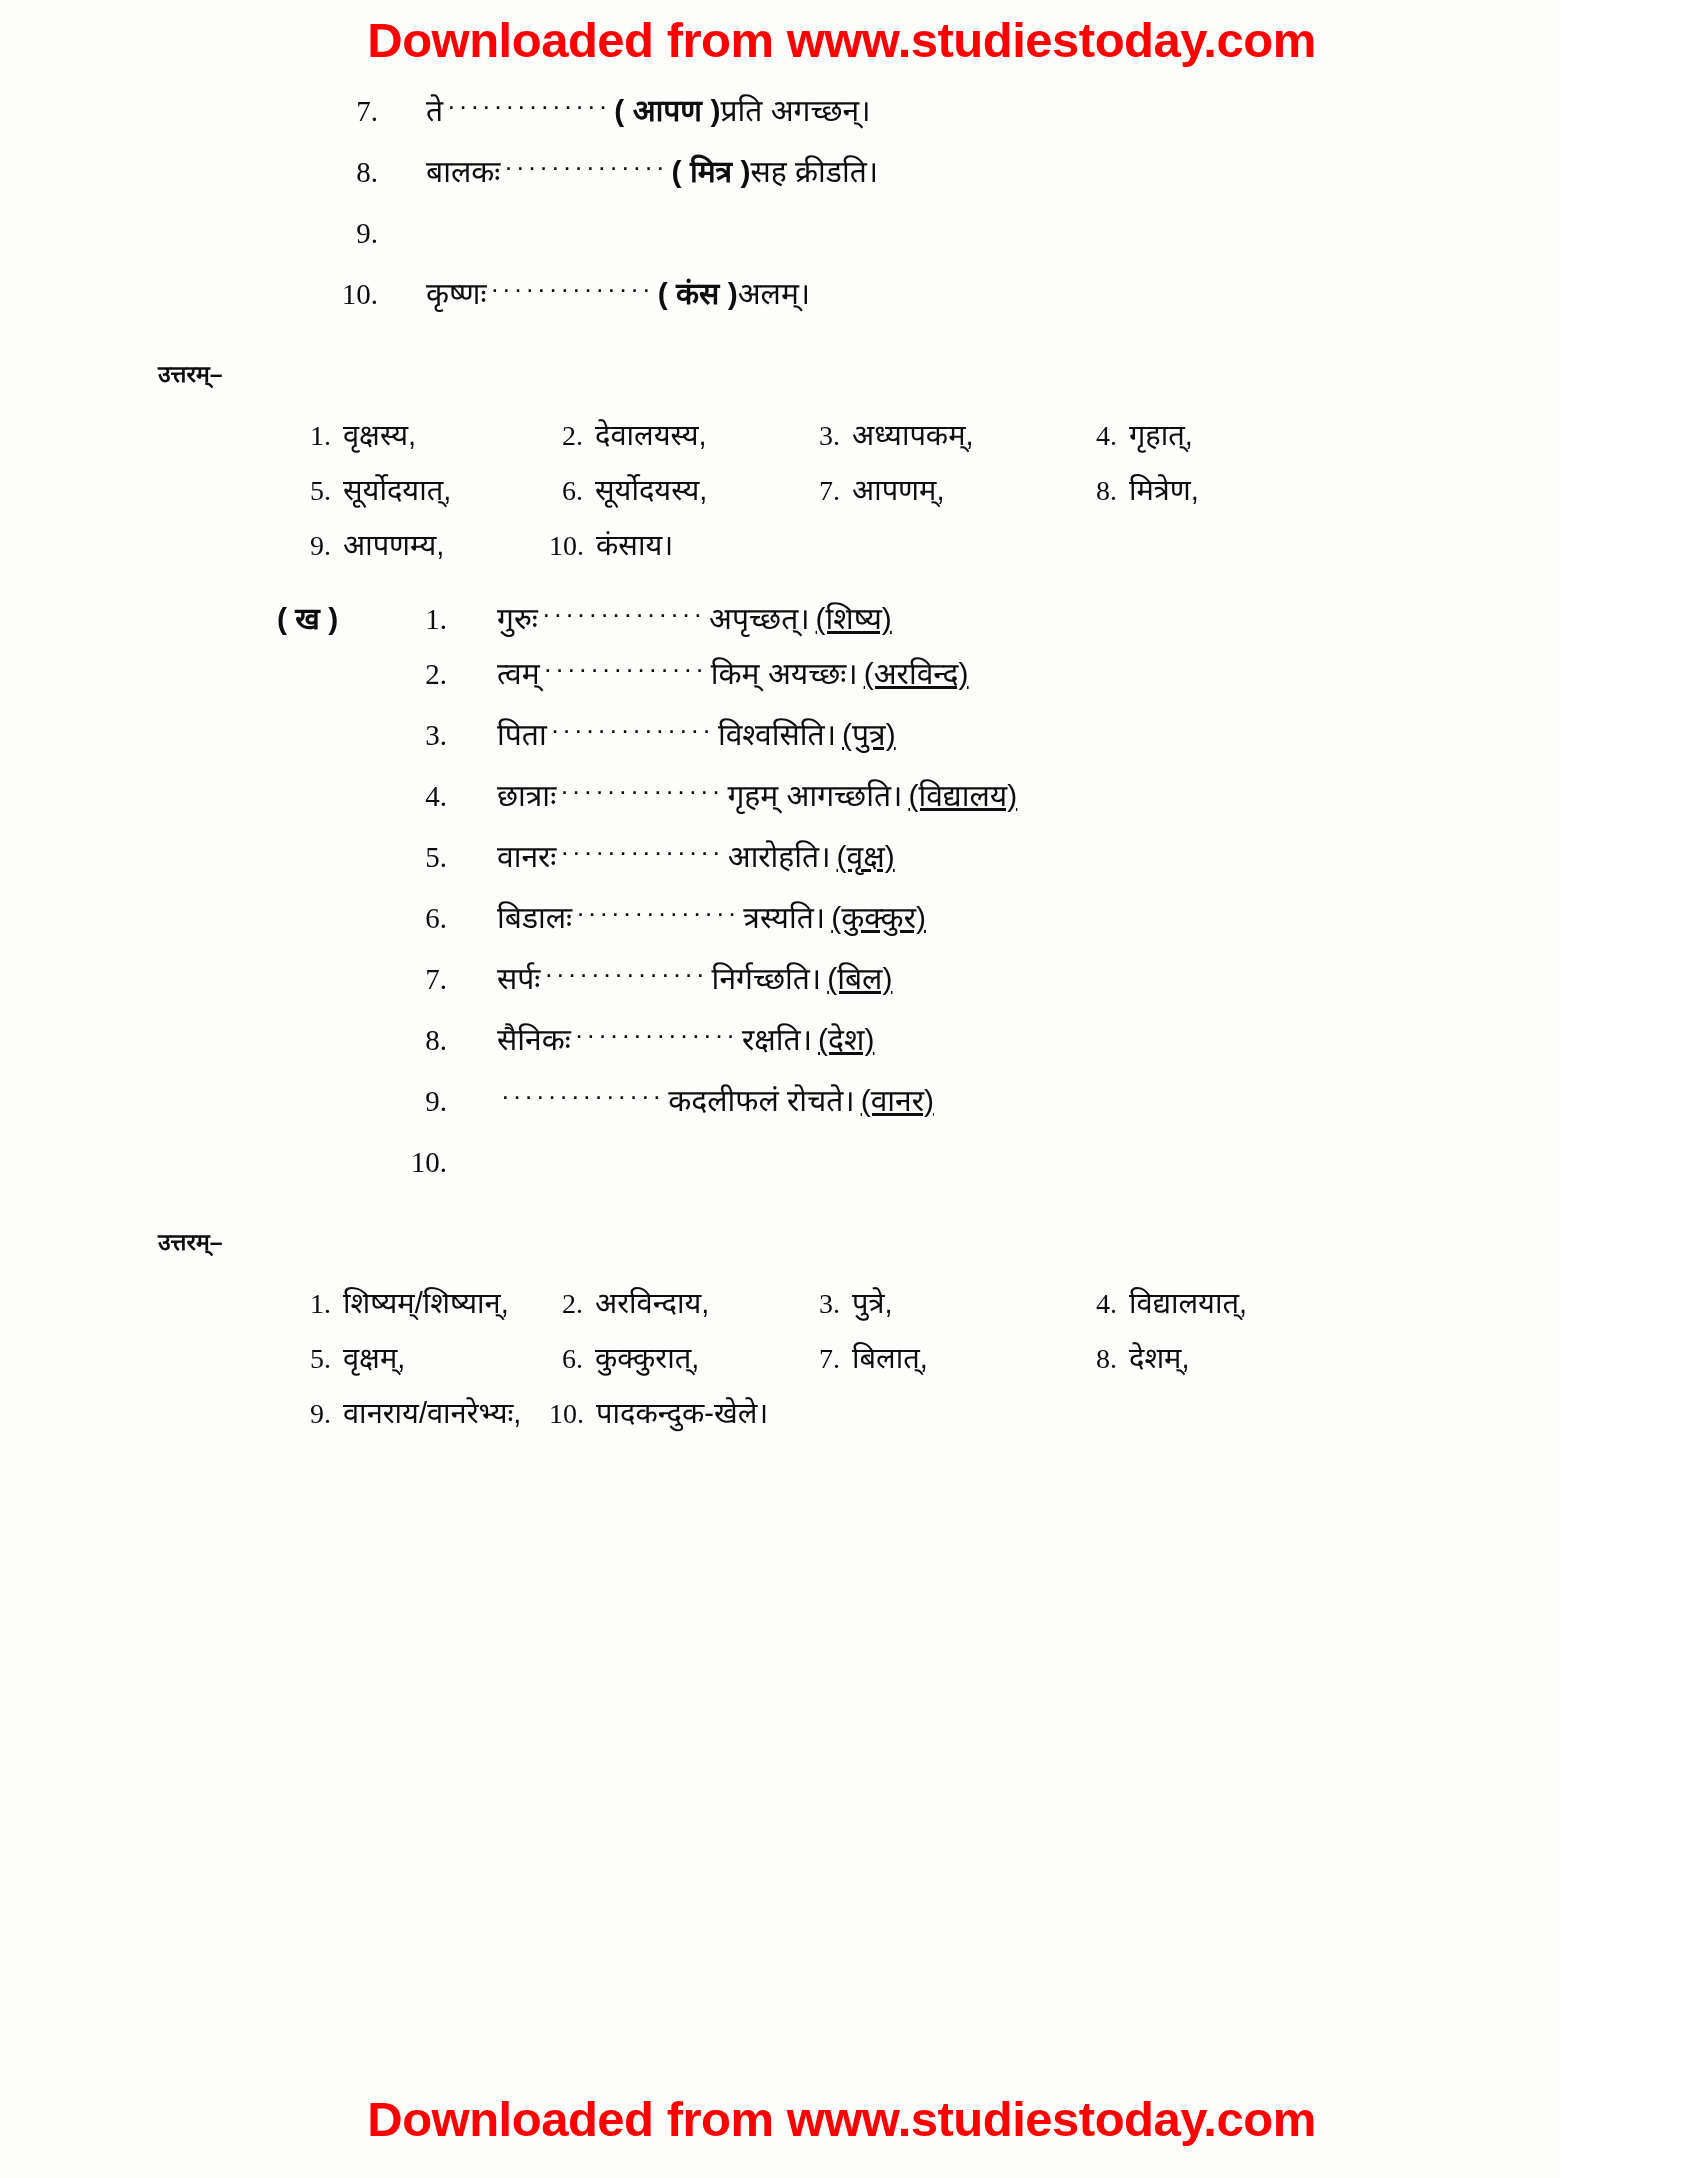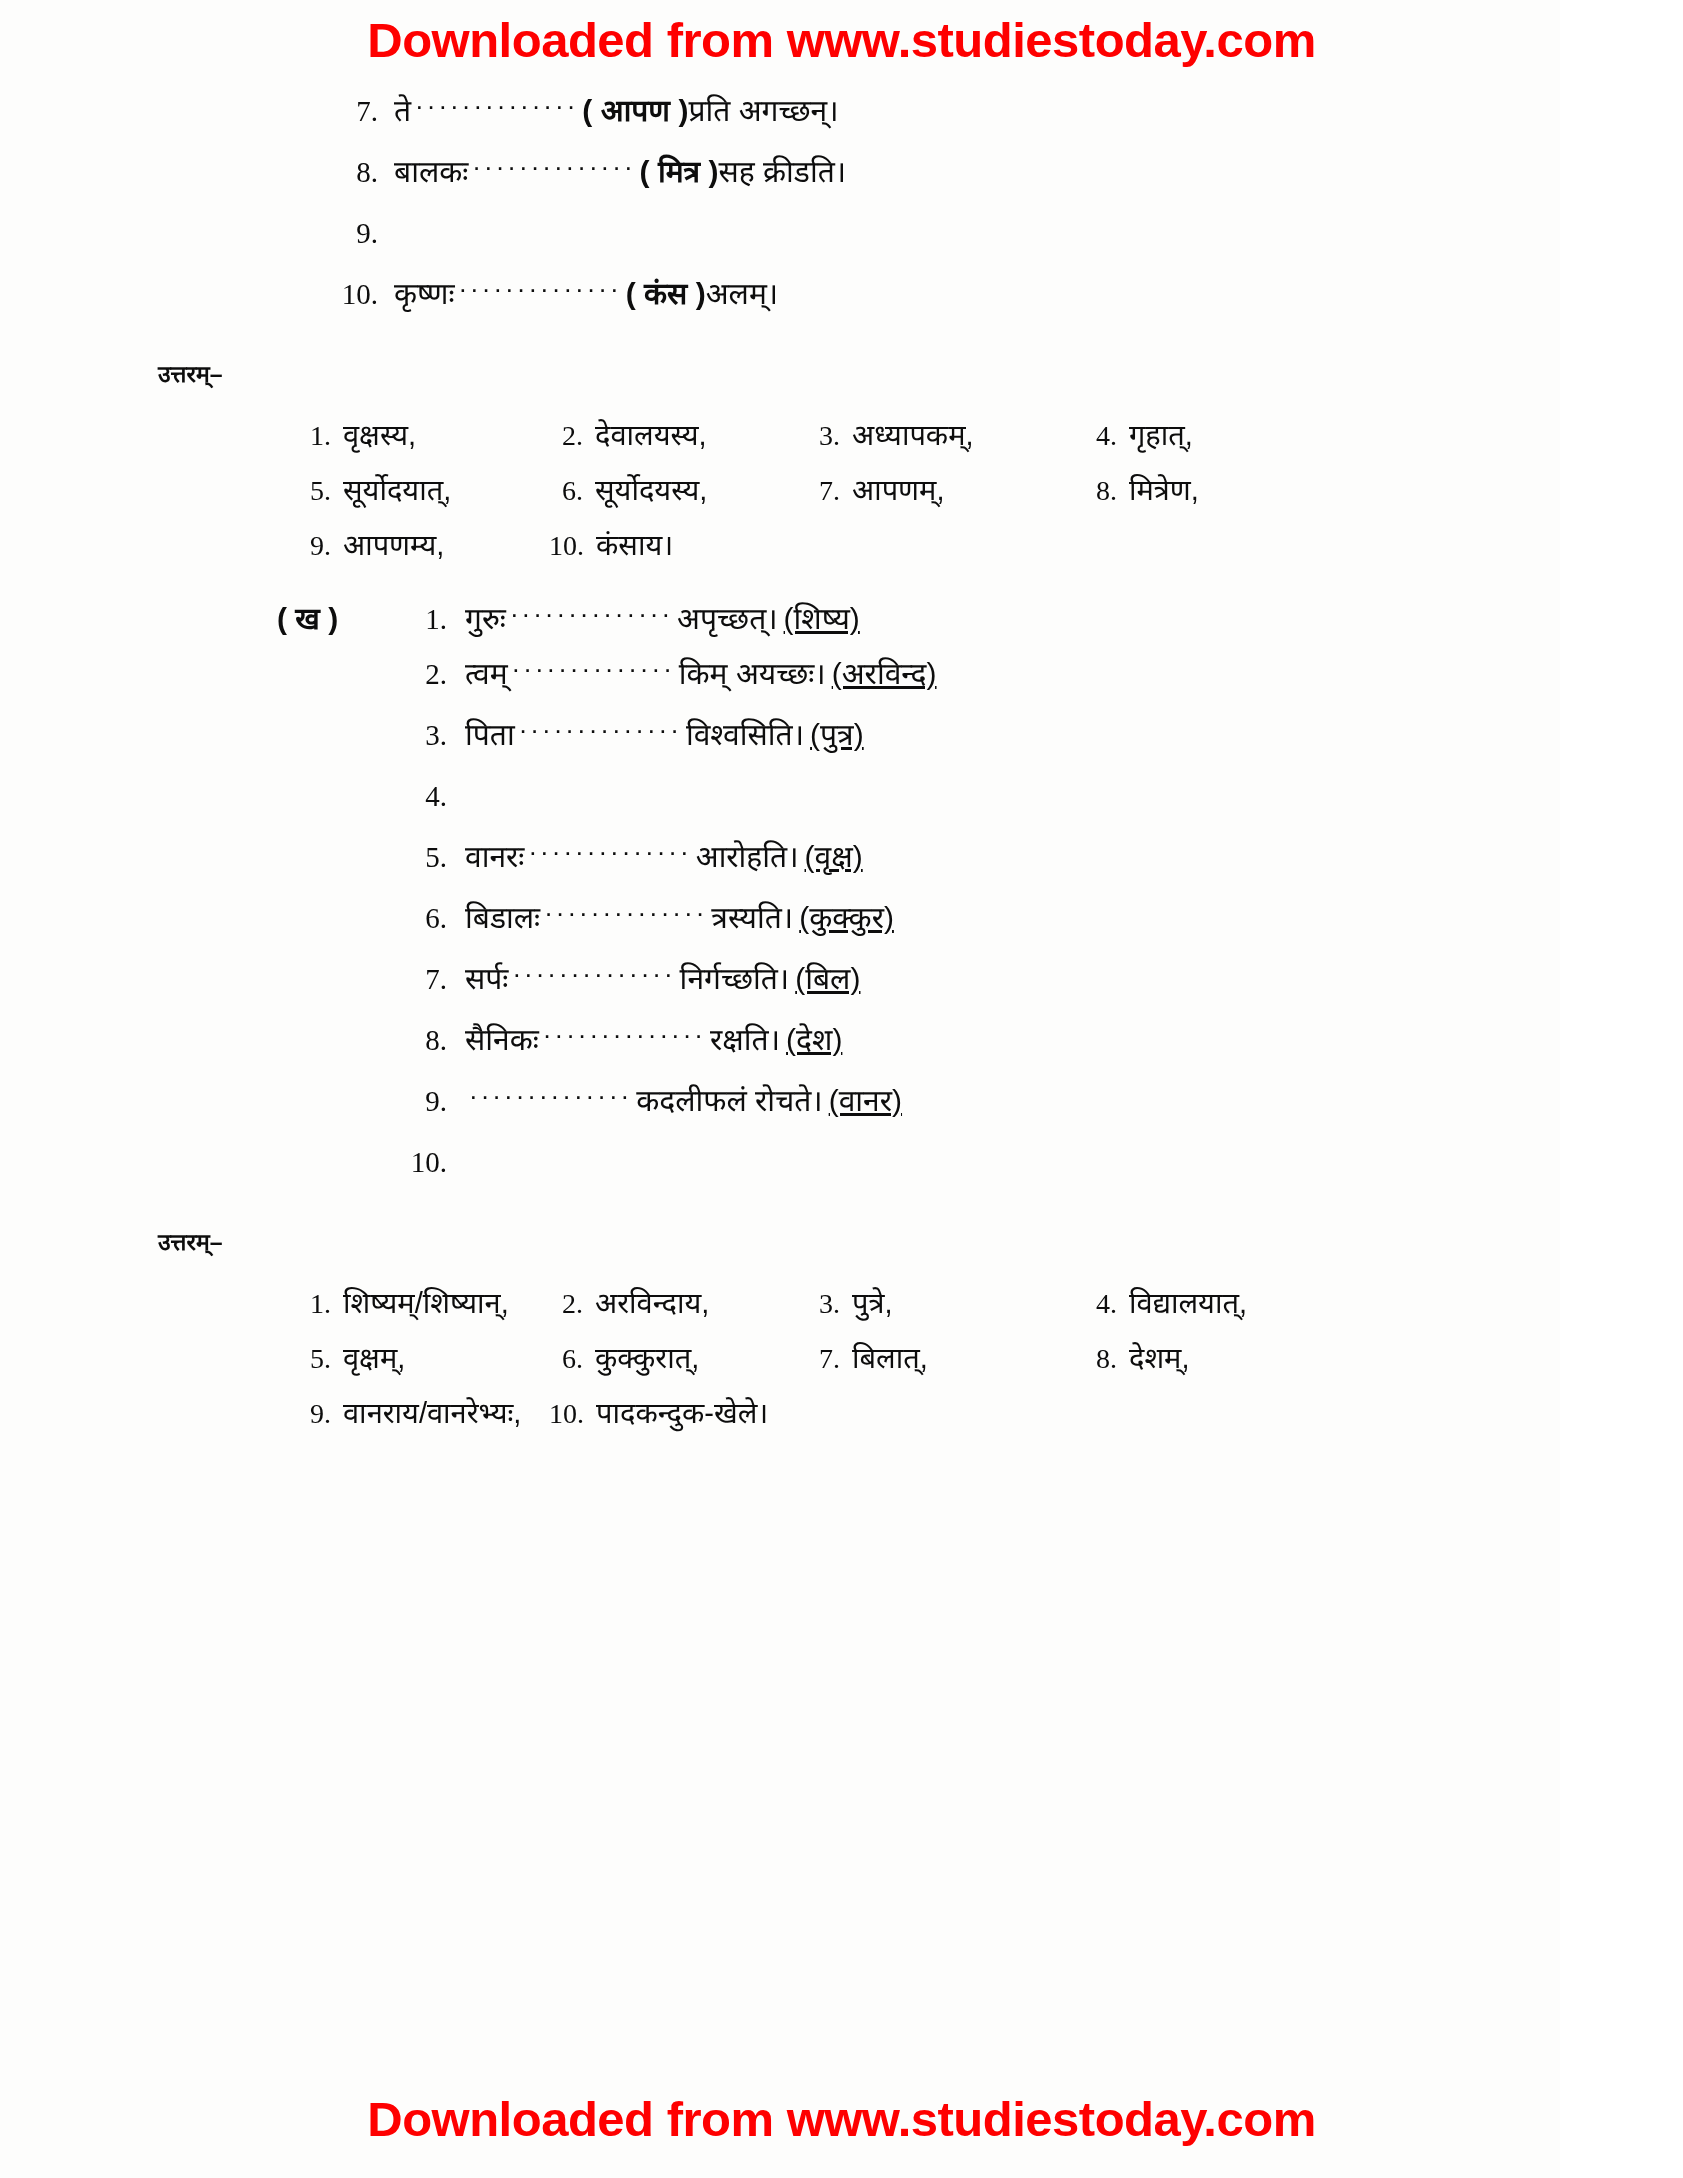--- a/index.html
+++ b/index.html
@@ -62,20 +62,21 @@
   }
   .q-num {
     width: 61px;
     text-align: right;
     padding-right: 16px;
     font-family: "Liberation Serif", "DejaVu Serif", serif;
     font-size: 29px;
   }
   .q-text {
     white-space: nowrap;
+    margin-left: 32px;
   }
   .dots {
     letter-spacing: 3px;
     font-size: 26px;
     position: relative;
     top: -6px;
     padding: 0 4px;
   }
   .bold-paren {
     font-weight: bold;
@@ -271,20 +272,21 @@
           <span class="q-text dev"><span>त्वम्</span><span class="dots">··············</span><span>किम् अयच्छः।</span><span class="hint">(अरविन्द)</span></span>
         </div>
 
         <div class="kha-row">
           <span class="kha-num">3.</span>
           <span class="q-text dev"><span>पिता</span><span class="dots">··············</span><span>विश्वसिति।</span><span class="hint">(पुत्र)</span></span>
         </div>
 
         <div class="kha-row">
           <span class="kha-num">4.</span>
+          <span class="q-text dev"><span>छात्राः</span><span class="dots">··············</span><span>गृहम् आगच्छति।</span><span class="hint">(विद्यालय)</span></span>
         </div>
 
         <div class="kha-row">
           <span class="kha-num">5.</span>
           <span class="q-text dev"><span>वानरः</span><span class="dots">··············</span><span>आरोहति।</span><span class="hint">(वृक्ष)</span></span>
         </div>
 
         <div class="kha-row">
           <span class="kha-num">6.</span>
           <span class="q-text dev"><span>बिडालः</span><span class="dots">··············</span><span>त्रस्यति।</span><span class="hint">(कुक्कुर)</span></span>

